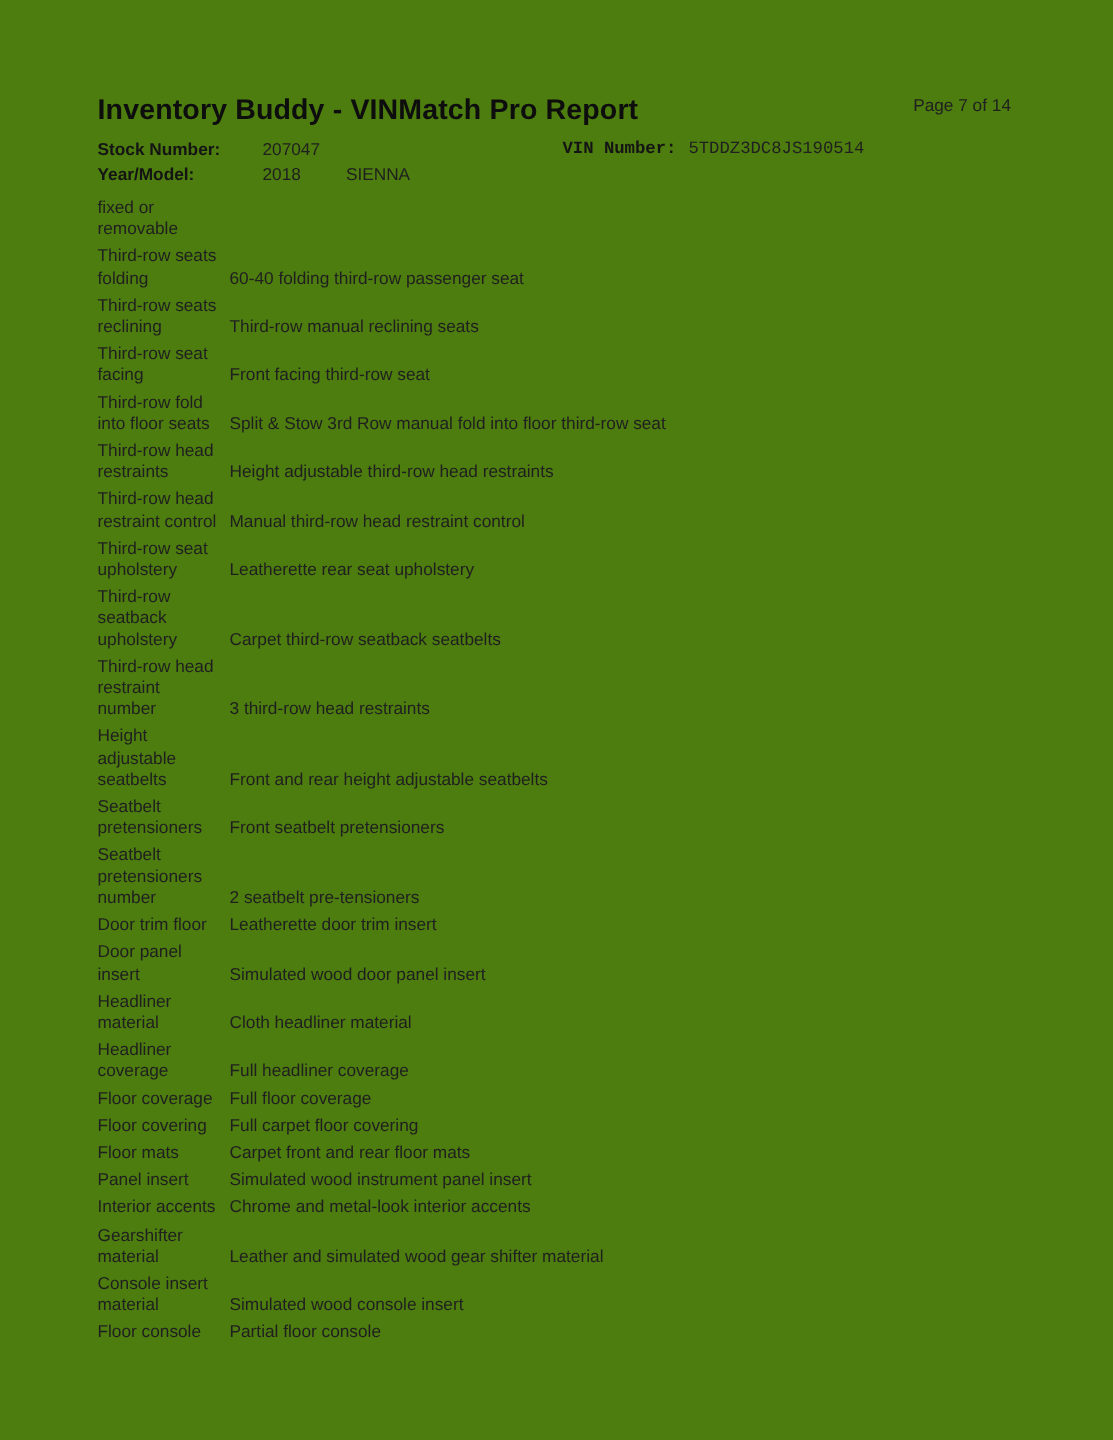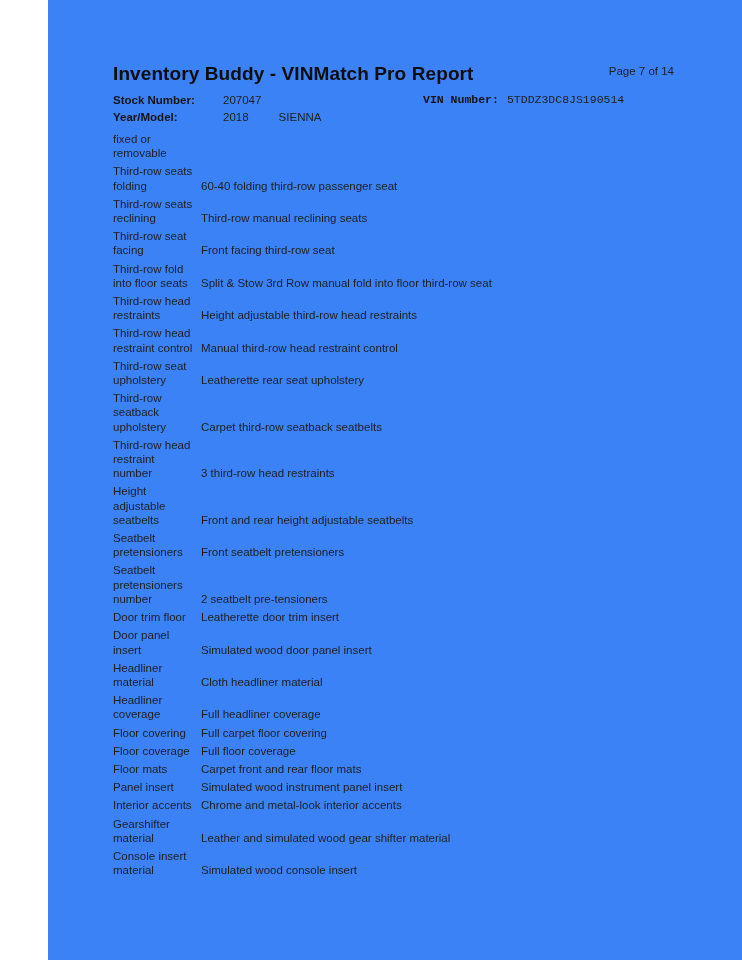--- a/index.html
+++ b/index.html
@@ -8,22 +8,21 @@
     width: 742px;
     height: 960px;
     position: relative;
     font-family: "Liberation Sans", "DejaVu Sans", sans-serif;
     color: #1f1f1f;
     overflow: hidden;
   }
   .page {
     position: absolute;
     inset: 0;
-    background: #3b82f6;
-    margin-left: 48px;
+    background: #4d7c0f;
   }
   .title-row {
     position: absolute;
     top: 62px;
     left: 65px;
     right: 68px;
     display: flex;
     justify-content: space-between;
     align-items: flex-start;
   }
@@ -219,27 +218,27 @@
     <span class="spec-value">Cloth headliner material</span>
   </div>
 
   <div class="spec-row">
     <span class="spec-label">Headliner
 coverage</span>
     <span class="spec-value">Full headliner coverage</span>
   </div>
 
   <div class="spec-row">
+    <span class="spec-label">Floor coverage</span>
+    <span class="spec-value">Full floor coverage</span>
+  </div>
+
+  <div class="spec-row">
     <span class="spec-label">Floor covering</span>
     <span class="spec-value">Full carpet floor covering</span>
-  </div>
-
-  <div class="spec-row">
-    <span class="spec-label">Floor coverage</span>
-    <span class="spec-value">Full floor coverage</span>
   </div>
 
   <div class="spec-row">
     <span class="spec-label">Floor mats</span>
     <span class="spec-value">Carpet front and rear floor mats</span>
   </div>
 
   <div class="spec-row">
     <span class="spec-label">Panel insert</span>
     <span class="spec-value">Simulated wood instrument panel insert</span>
@@ -255,15 +254,19 @@
 material</span>
     <span class="spec-value">Leather and simulated wood gear shifter material</span>
   </div>
 
   <div class="spec-row">
     <span class="spec-label">Console insert
 material</span>
     <span class="spec-value">Simulated wood console insert</span>
   </div>
 
+  <div class="spec-row">
+    <span class="spec-label">Floor console</span>
+    <span class="spec-value">Partial floor console</span>
+  </div>
 </div>
 
 </div>
 
 </body></html>

